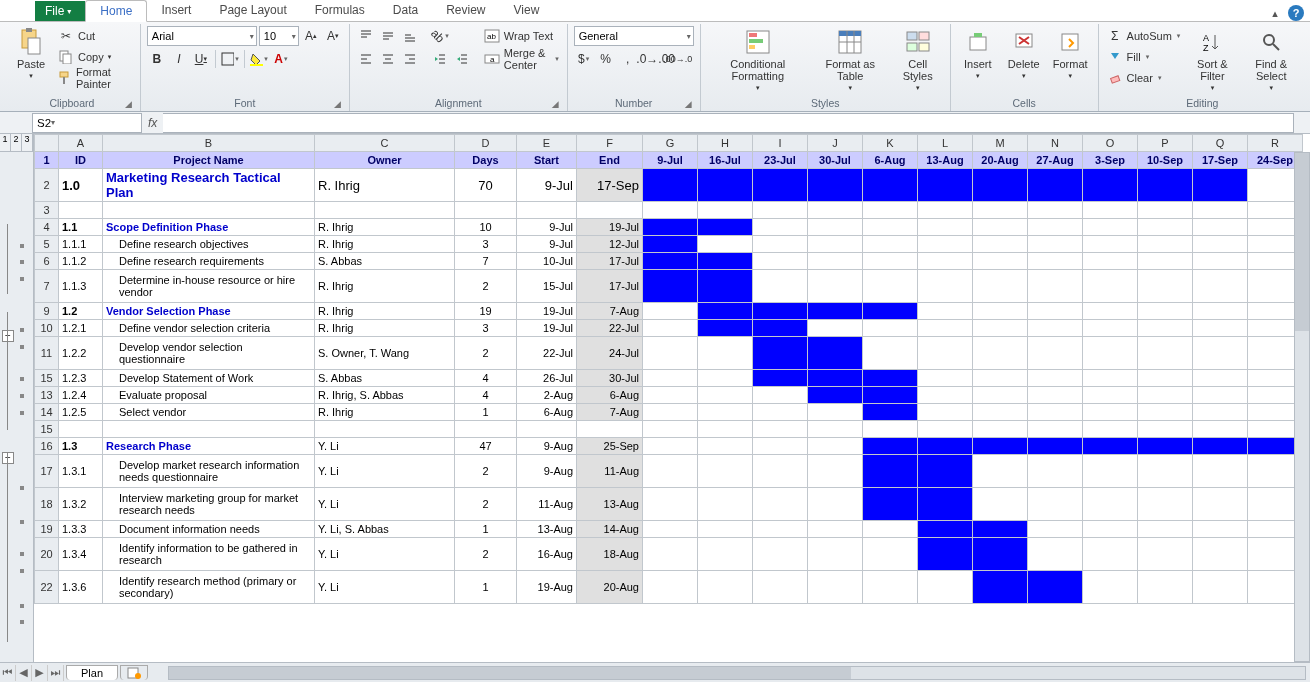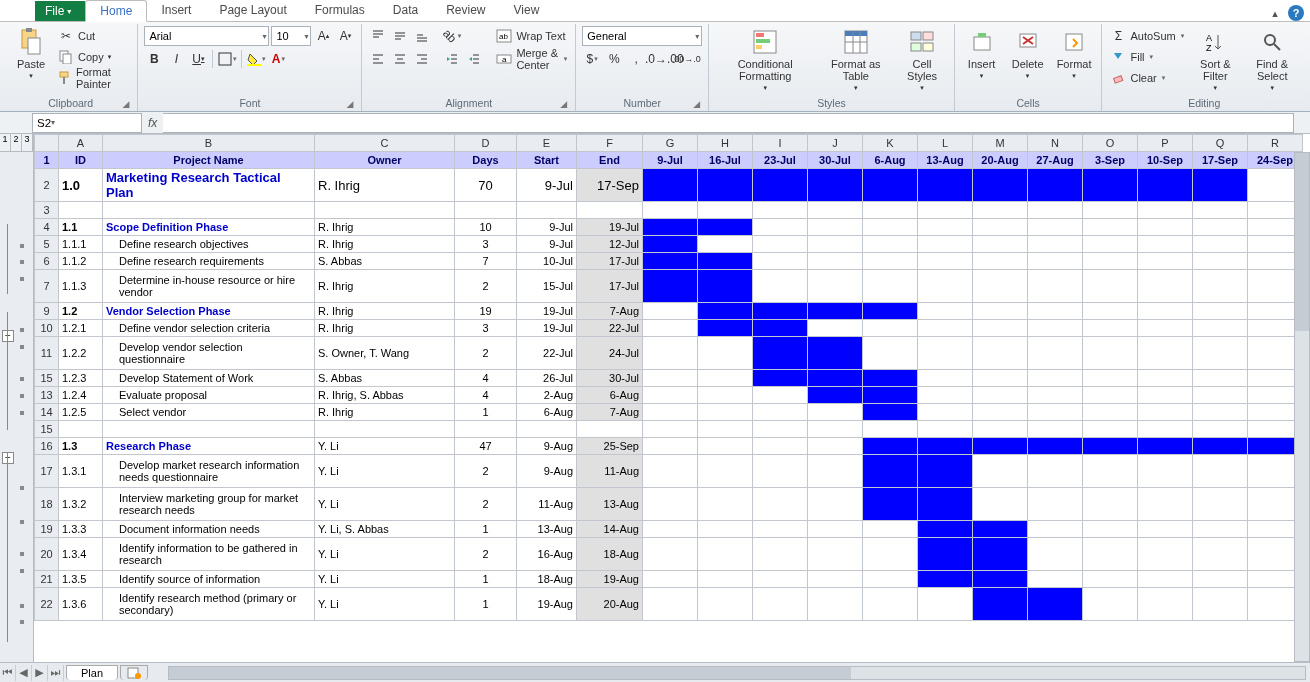--- a/index.html
+++ b/index.html
@@ -142,21 +142,21 @@
             <span>Format Painter</span>
           </div>
       </div>
     </div>
     <div class="group-label"><span>Clipboard</span><span class="dlauncher">◢</span></div>
   </div>
 
   <div class="group">
     <div class="group-body col" style="gap:3px;">
       <div class="row">
-        <div class="combo" style="width:125px">
+        <div class="combo" style="width:110px">
             <span>Arial</span>
           </div>
         <div class="combo" style="width:36px">
             <span>10</span>
           </div>
         <div class="sqbtn" title="grow">A<span style="font-size:7px">▴</span></div>
         <div class="sqbtn">A<span style="font-size:7px">▾</span></div>
       </div>
       <div class="row">
         <div class="sqbtn bold">B</div>
@@ -906,41 +906,20 @@
             <td class=""></td>
             <td class=""></td>
             <td class="bluefill"></td>
             <td class="bluefill"></td>
             <td class=""></td>
             <td class=""></td>
             <td class=""></td>
             <td class=""></td>
             <td class=""></td>
           </tr>
-          <tr class="">
-            <th class="rowhdr">21</th>
-            <td class="">1.3.5</td>
-            <td class="" style="padding-left:16px;white-space:normal">Identify source of information</td>
-            <td>Y. Li</td>
-            <td class="c">1</td>
-            <td class="r">18-Aug</td>
-            <td class="r greybg">19-Aug</td>
-            <td class=""></td>
-            <td class=""></td>
-            <td class=""></td>
-            <td class=""></td>
-            <td class=""></td>
-            <td class="bluefill"></td>
-            <td class="bluefill"></td>
-            <td class=""></td>
-            <td class=""></td>
-            <td class=""></td>
-            <td class=""></td>
-            <td class=""></td>
-          </tr>
           <tr class="tall">
             <th class="rowhdr">22</th>
             <td class="">1.3.6</td>
             <td class="" style="padding-left:16px;white-space:normal">Identify research method (primary or secondary)</td>
             <td>Y. Li</td>
             <td class="c">1</td>
             <td class="r">19-Aug</td>
             <td class="r greybg">20-Aug</td>
             <td class=""></td>
             <td class=""></td>

